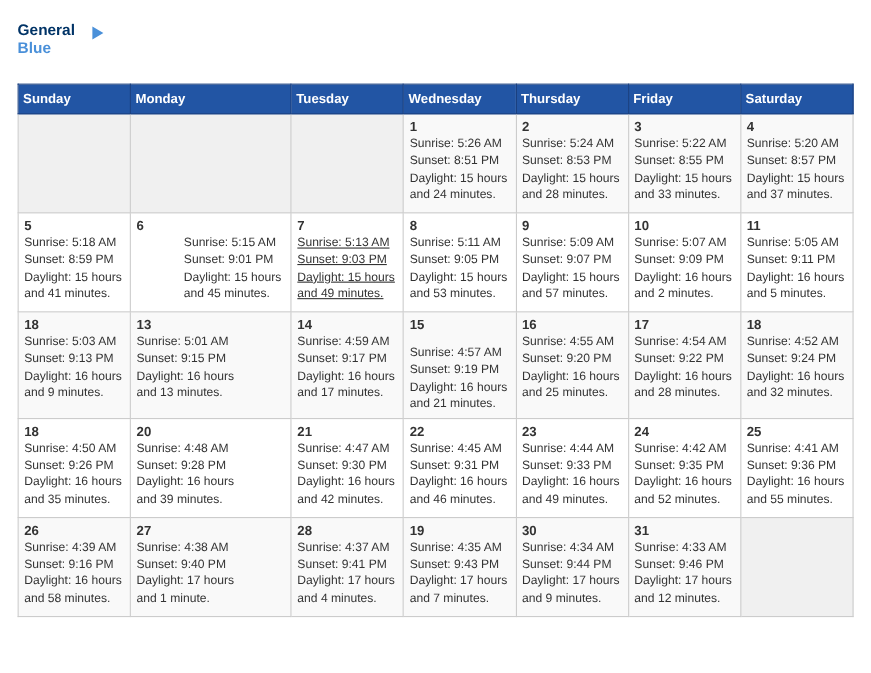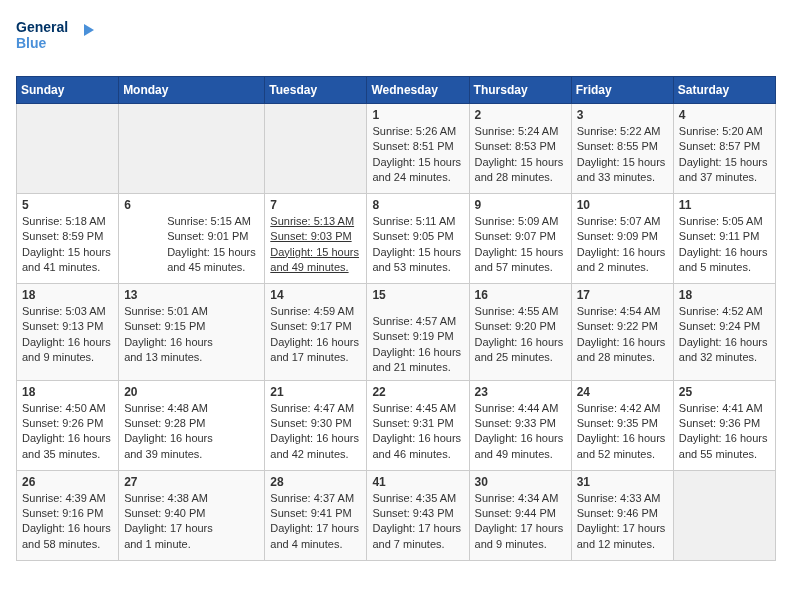--- a/index.html
+++ b/index.html
@@ -311,21 +311,21 @@
 and 1 minute.</div>
         </td>
         <td>
           <span class="day-number">28</span>
           <div class="day-info" style="white-space: pre-line;">Sunrise: 4:37 AM
 Sunset: 9:41 PM
 Daylight: 17 hours
 and 4 minutes.</div>
         </td>
         <td>
-          <span class="day-number">41</span>
+          <span class="day-number">19</span>
           <div class="day-info" style="white-space: pre-line;">Sunrise: 4:35 AM
 Sunset: 9:43 PM
 Daylight: 17 hours
 and 7 minutes.</div>
         </td>
         <td>
           <span class="day-number">30</span>
           <div class="day-info" style="white-space: pre-line;">Sunrise: 4:34 AM
 Sunset: 9:44 PM
 Daylight: 17 hours

